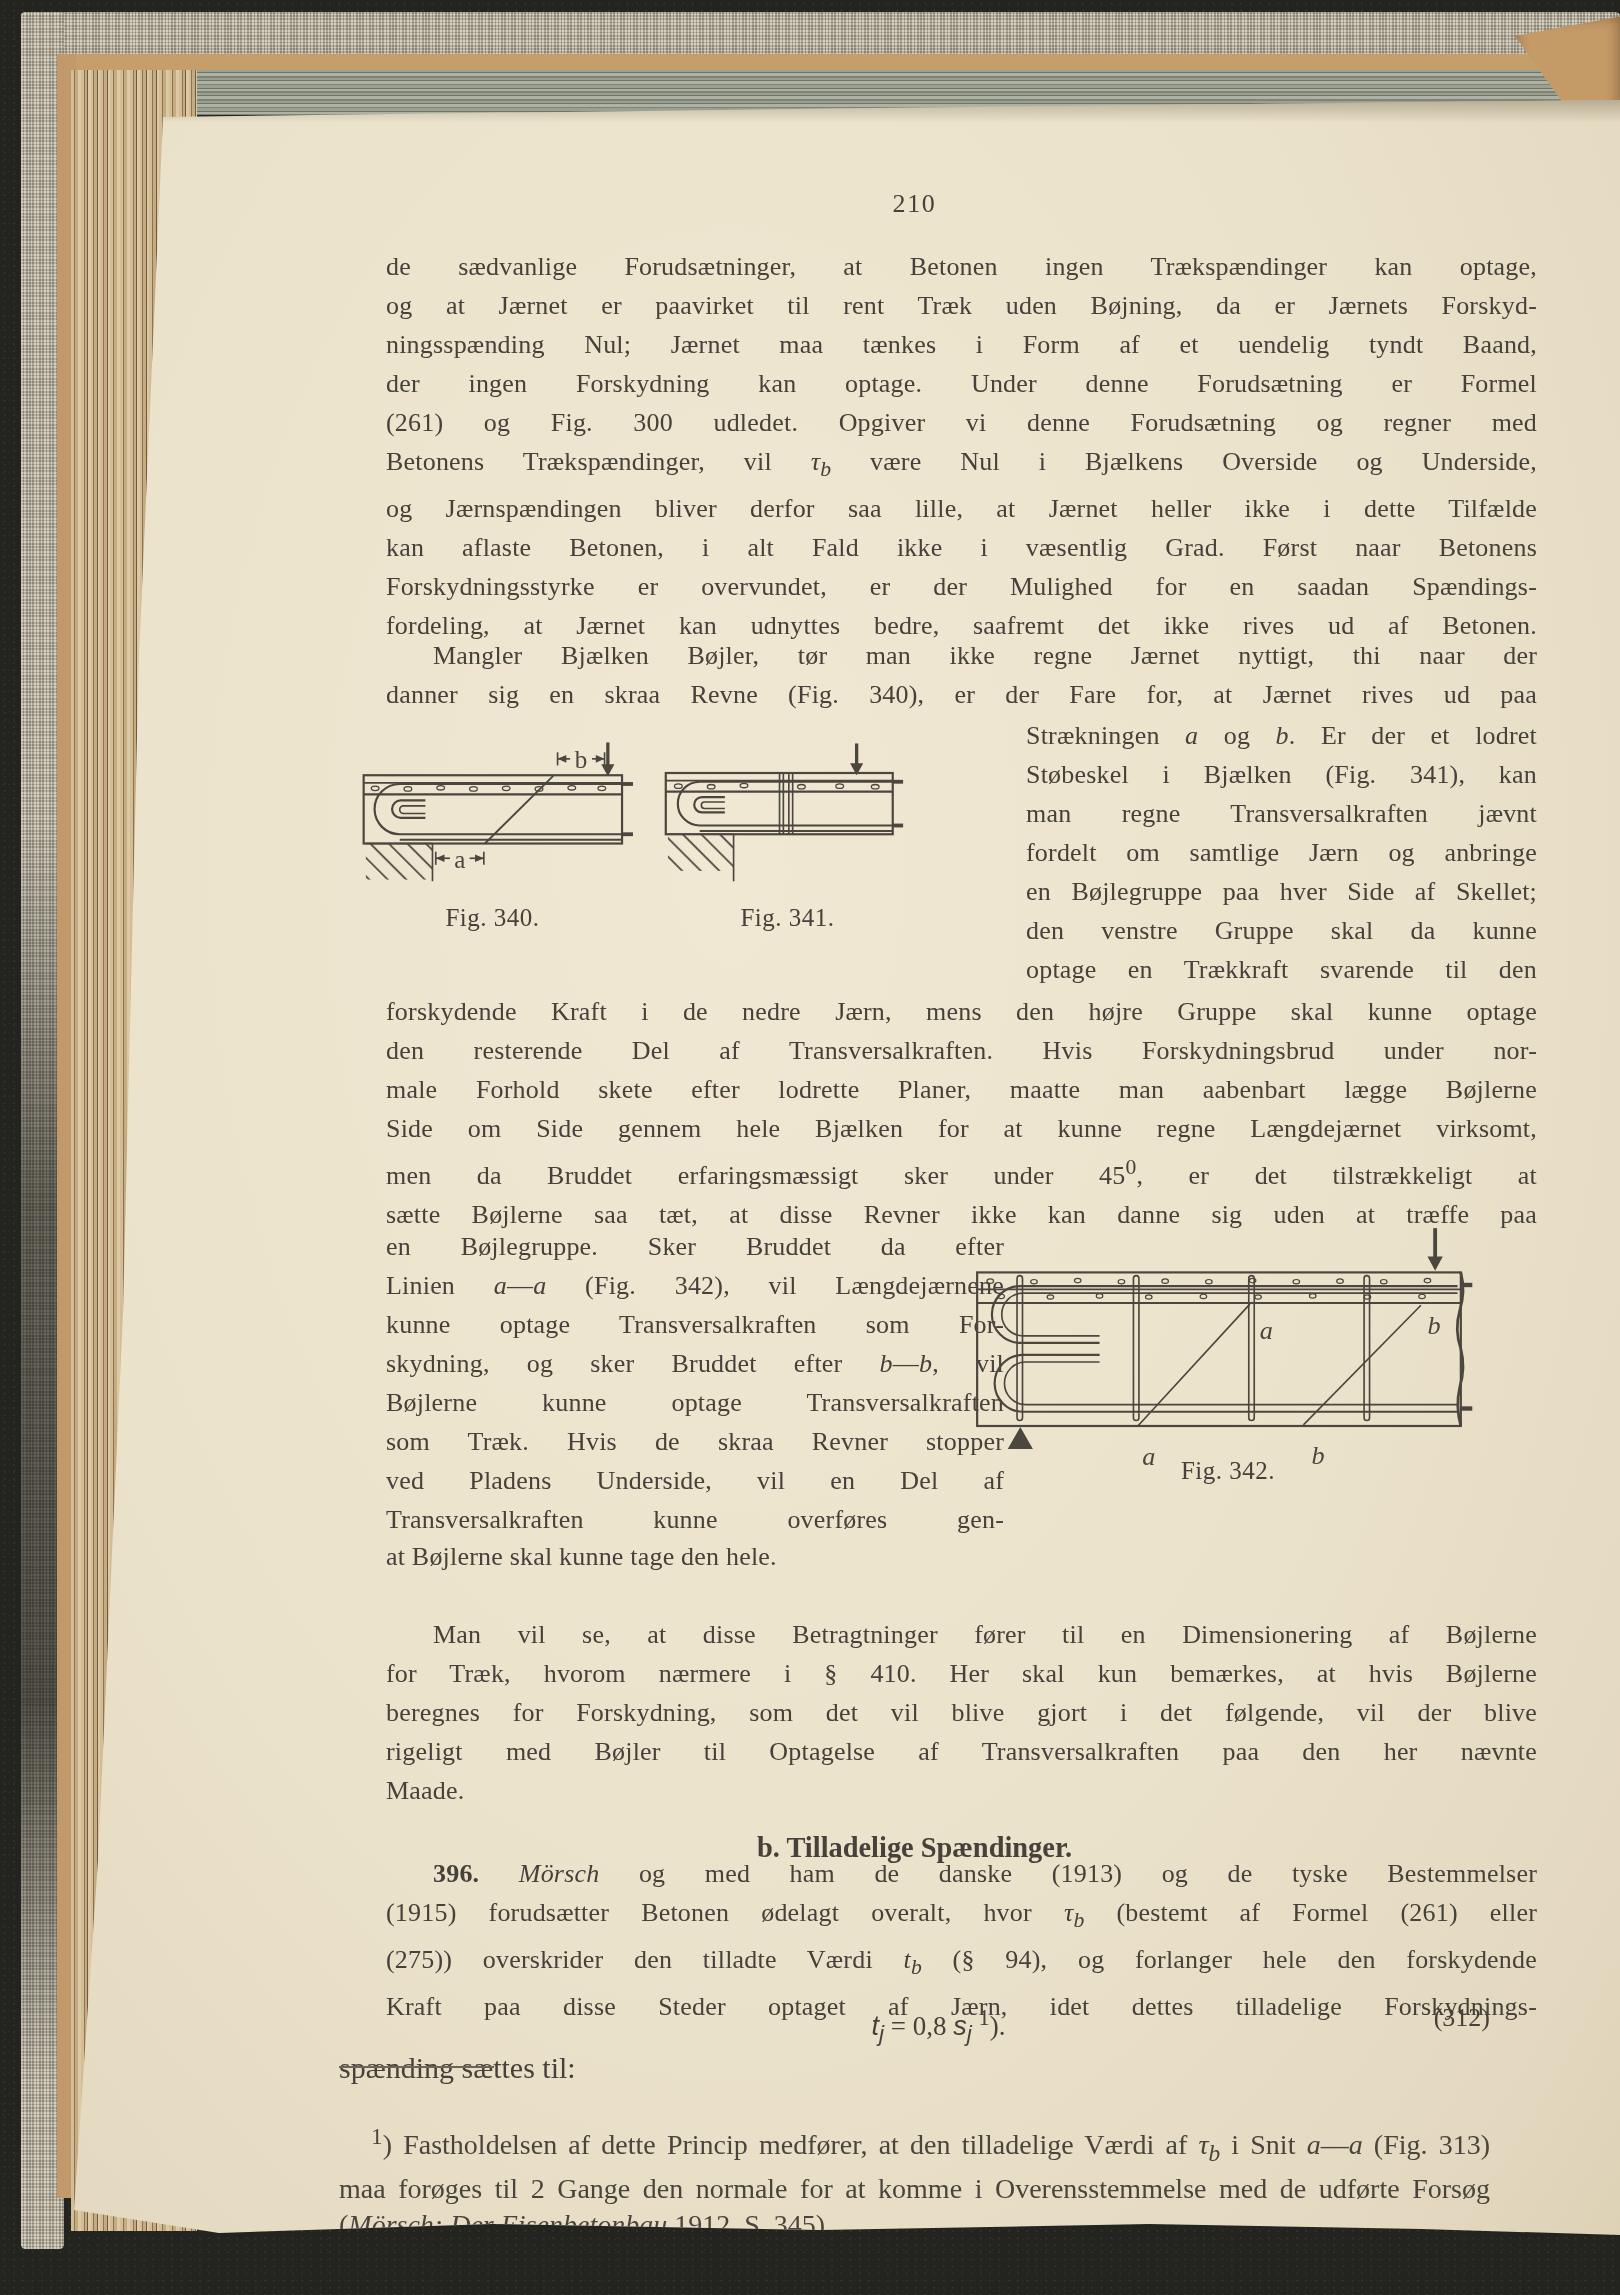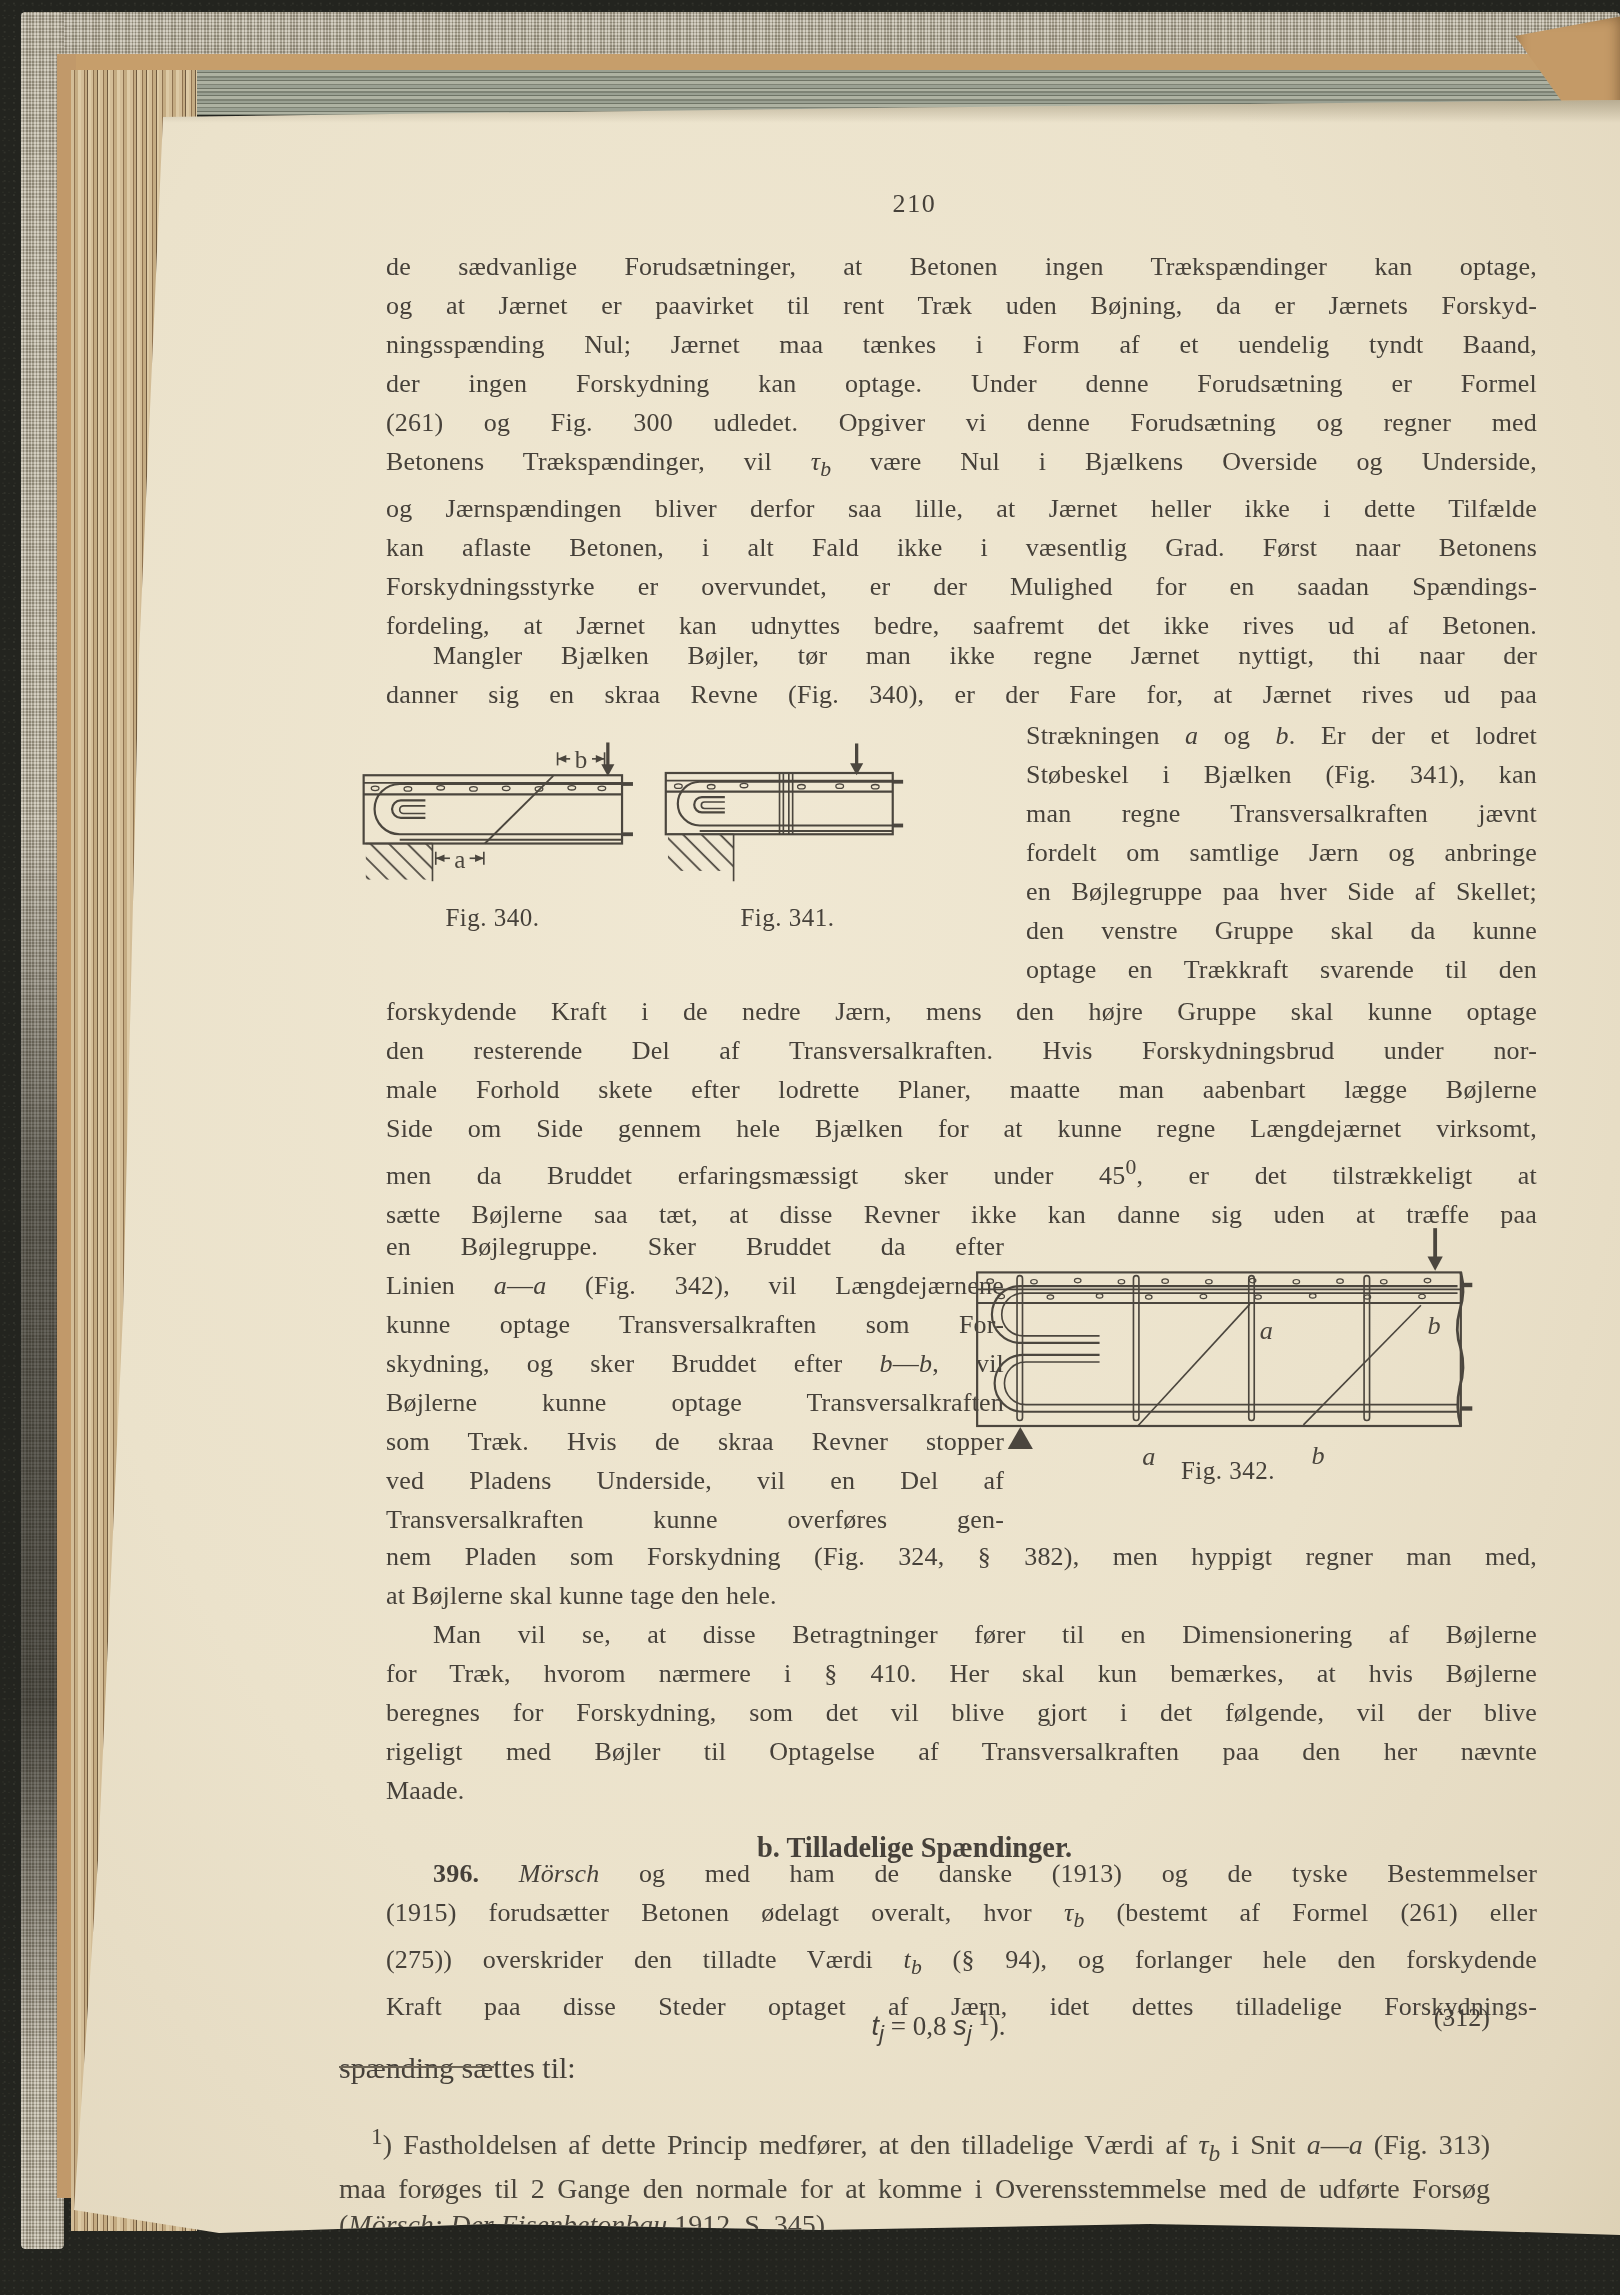--- a/index.html
+++ b/index.html
@@ -275,21 +275,20 @@
         </g>
         <path class="fig-line" d="M 901,127 q 9,35 -2,70 q -10,35 2,70 q 9,35 -2,70 q -8,35 2,71" stroke-width="5"></path>
         <line class="fig-line" x1="901" y1="150" x2="922" y2="150" stroke-width="8"></line>
         <line class="fig-line" x1="901" y1="376" x2="922" y2="376" stroke-width="8"></line>
       </svg>
       <figcaption class="caption" style="left:968px;top:1457px;width:520px">Fig. 342.</figcaption>
     </figure>
 
     <section class="block w-full" style="top:1537px">
 
-    <div class="line">nem Pladen som Forskydning (Fig. 324, § 382), men hyppigt regner man med,</div>
         <div class="line ll">at Bøjlerne skal kunne tage den hele.</div>
       </section>
 
     <section class="block w-full" style="top:1615px">
 
     <div class="line indent">Man vil se, at disse Betragtninger fører til en Dimensionering af Bøjlerne</div>
         <div class="line">for Træk, hvorom nærmere i § 410.  Her skal kun bemærkes, at hvis Bøjlerne</div>
         <div class="line">beregnes for Forskydning, som det vil blive gjort i det følgende, vil der blive</div>
         <div class="line">rigeligt med Bøjler til Optagelse af Transversalkraften paa den her nævnte</div>
         <div class="line ll">Maade.</div>

